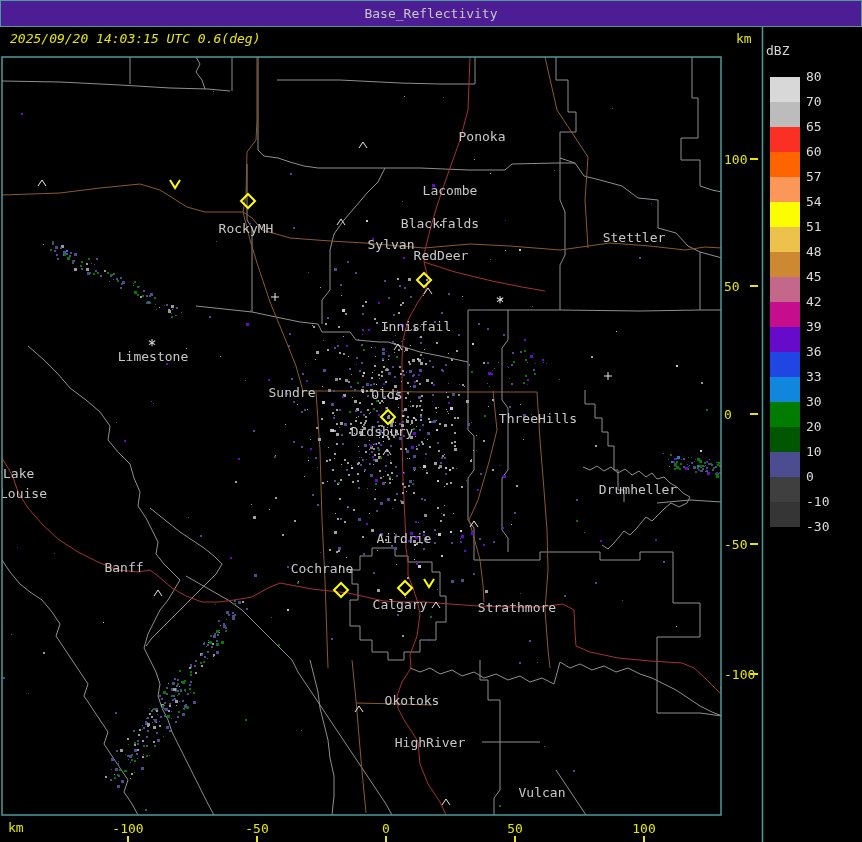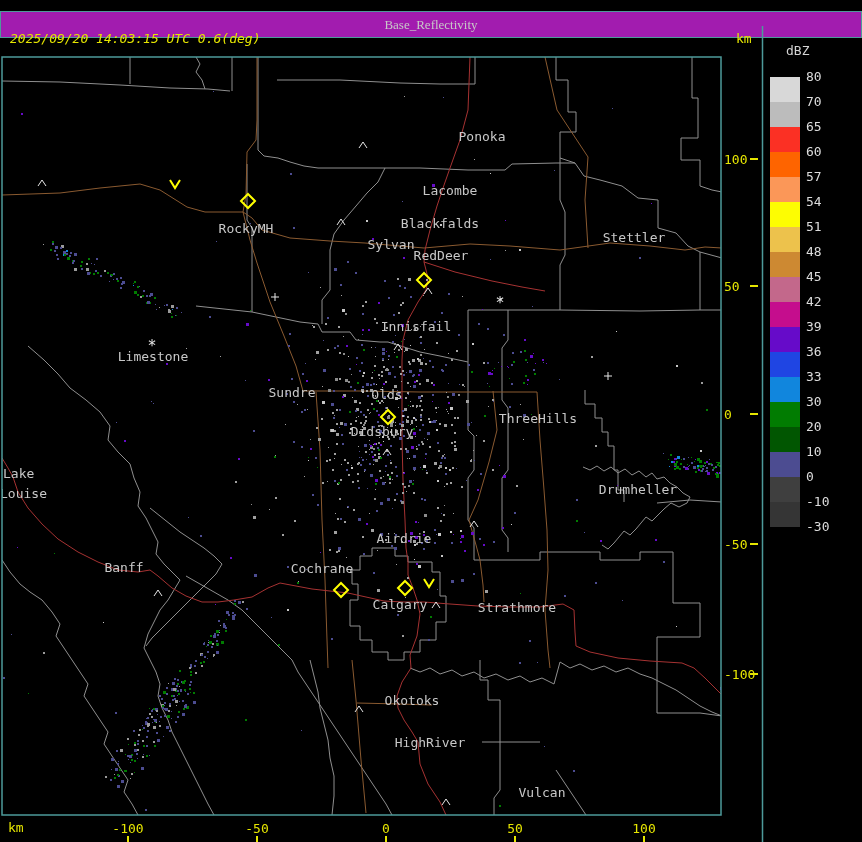--- a/index.html
+++ b/index.html
@@ -1,24 +1,24 @@
 <!DOCTYPE html>
 <html><head>
 <meta charset="utf-8">
 <style>
   html,body{margin:0;padding:0;background:#000;}
   .screen{position:relative;width:862px;height:842px;background:#000;overflow:hidden;
           font-family:"DejaVu Sans Mono",monospace;}
-  .titlebar{position:absolute;left:0;top:11px;width:860px;height:25px;
-            border:1px solid #4d9a9a;background:#a21caf;color:#c8c8c8;
-            font-size:13px;line-height:25px;text-align:center;font-family:Liberation Serif, serif;}
+  .titlebar{position:absolute;left:0;top:0;width:860px;height:25px;
+            border:1px solid #4d9a9a;background:#4c1d95;color:#c8c8c8;
+            font-size:13px;line-height:25px;text-align:center;}
   .timestamp{position:absolute;left:10px;top:31px;color:#e6e600;font-size:13px;white-space:pre;font-style:italic;}
   .km-right{position:absolute;left:736px;top:31px;color:#e6e600;font-size:13px;}
   .km-bottom{position:absolute;left:8px;top:820px;color:#e6e600;font-size:13px;}
-  .dbz-label{position:absolute;left:786px;top:43px;color:#d4d4d4;font-size:13px;}
+  .dbz-label{position:absolute;left:766px;top:43px;color:#d4d4d4;font-size:13px;}
   svg text{font-family:"DejaVu Sans Mono",monospace;}
 </style>
 </head>
 <body>
 
 <div class="screen">
   <div class="titlebar">
     <span>Base_Reflectivity</span>
   </div>
   <div class="timestamp">2025/09/20 14:03:15 UTC 0.6(deg)</div>

